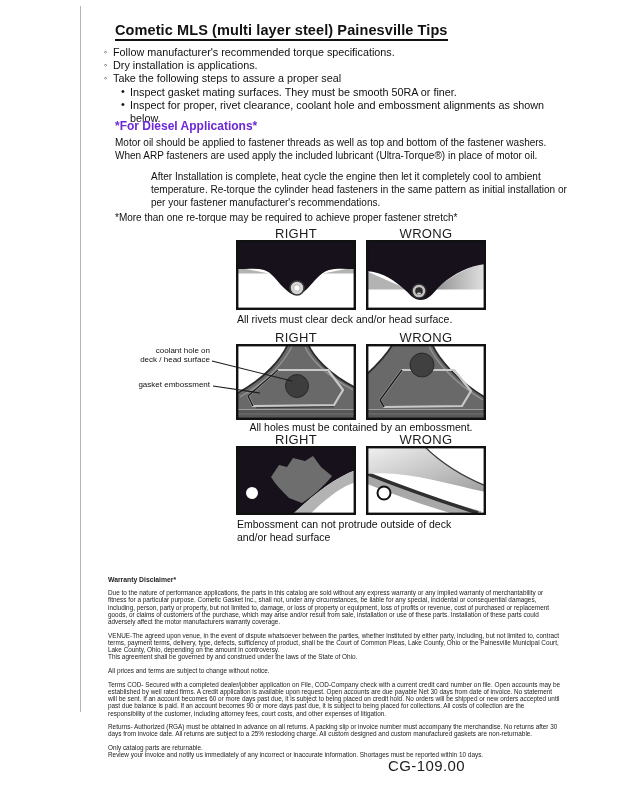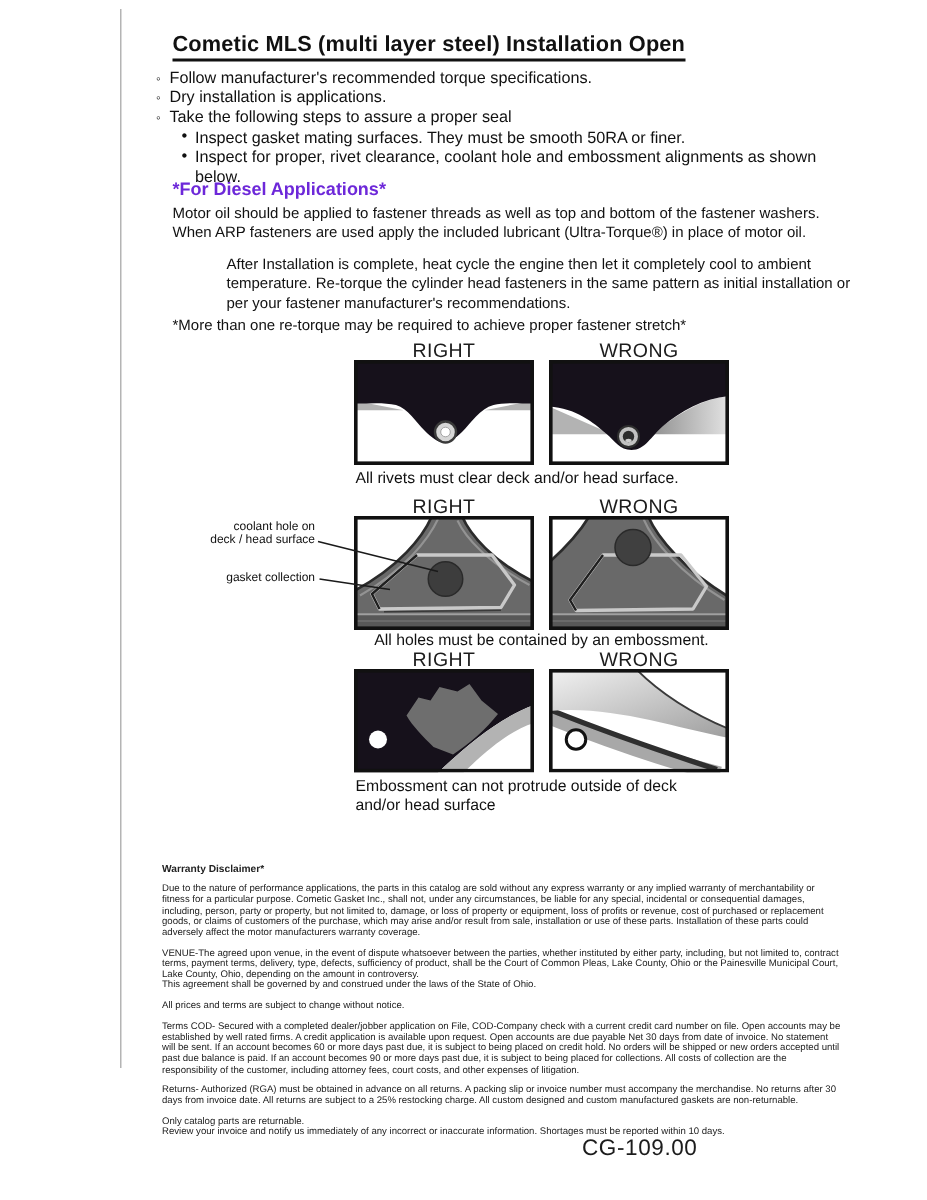--- a/index.html
+++ b/index.html
@@ -39,21 +39,21 @@
   .dc-p.tight { margin-bottom:0; }
 
   .code { position:absolute; left:388px; top:757px; font-size:15px; color:#1c1c1c; letter-spacing:.4px; }
 </style>
 </head>
 <body>
 
 <div id="page">
   <div class="edge-line"></div>
 
-  <div class="title">Cometic MLS (multi layer steel) Installation Open</div>
+  <div class="title">Cometic MLS (multi layer steel) Painesville Tips</div>
 
   <div class="bullets">
     <div class="b-row"><span class="marker">◦</span><span>Follow manufacturer's recommended torque specifications.</span></div>
     <div class="b-row"><span class="marker">◦</span><span>Dry installation is applications.</span></div>
     <div class="b-row"><span class="marker">◦</span><span>Take the following steps to assure a proper seal</span></div>
     <div class="sb-row"><span class="marker">•</span><span>Inspect gasket mating surfaces.  They must be smooth 50RA or finer.</span></div>
     <div class="sb-row"><span class="marker">•</span><span>Inspect for proper, rivet clearance, coolant hole and embossment alignments as shown below.</span></div>
   </div>
 
   <div class="diesel-head">*For Diesel Applications*</div>
@@ -97,21 +97,21 @@
 
   <div class="cap" style="left:237px; top:313px;">All rivets must clear deck and/or head surface.</div>
 
   <div class="rw-label" style="left:236px; top:330px;">RIGHT</div>
   <div class="rw-label" style="left:366px; top:330px;">WRONG</div>
 
   <div class="fig-label lbl1">
     <div>coolant hole on</div>
     <div>deck / head surface</div>
   </div>
-  <div class="fig-label lbl2">gasket collection</div>
+  <div class="fig-label lbl2">gasket embossment</div>
 
   <div class="panel" style="left:236px; top:344px; height:76px;">
     <svg width="120" height="76" viewBox="0 0 120 76">
       <rect x="0" y="0" width="120" height="76" fill="#696969"></rect>
       <rect x="0" y="65" width="120" height="11" fill="#585858"></rect>
       <line x1="0" y1="65.5" x2="120" y2="65.5" stroke="#a0a0a0" stroke-width="1.2"></line>
       <line x1="0" y1="70" x2="120" y2="70" stroke="#7c7c7c" stroke-width="0.8"></line>
       <path d="M0,0 H52 C46,14 30,34 0,50 Z" fill="#ffffff"></path>
       <path d="M52,0 C46,14 30,34 0,50" fill="none" stroke="#2b2b2b" stroke-width="1.8"></path>
       <path d="M56,2 C50,15 34,36 4,53" fill="none" stroke="#939393" stroke-width="1.4"></path>

